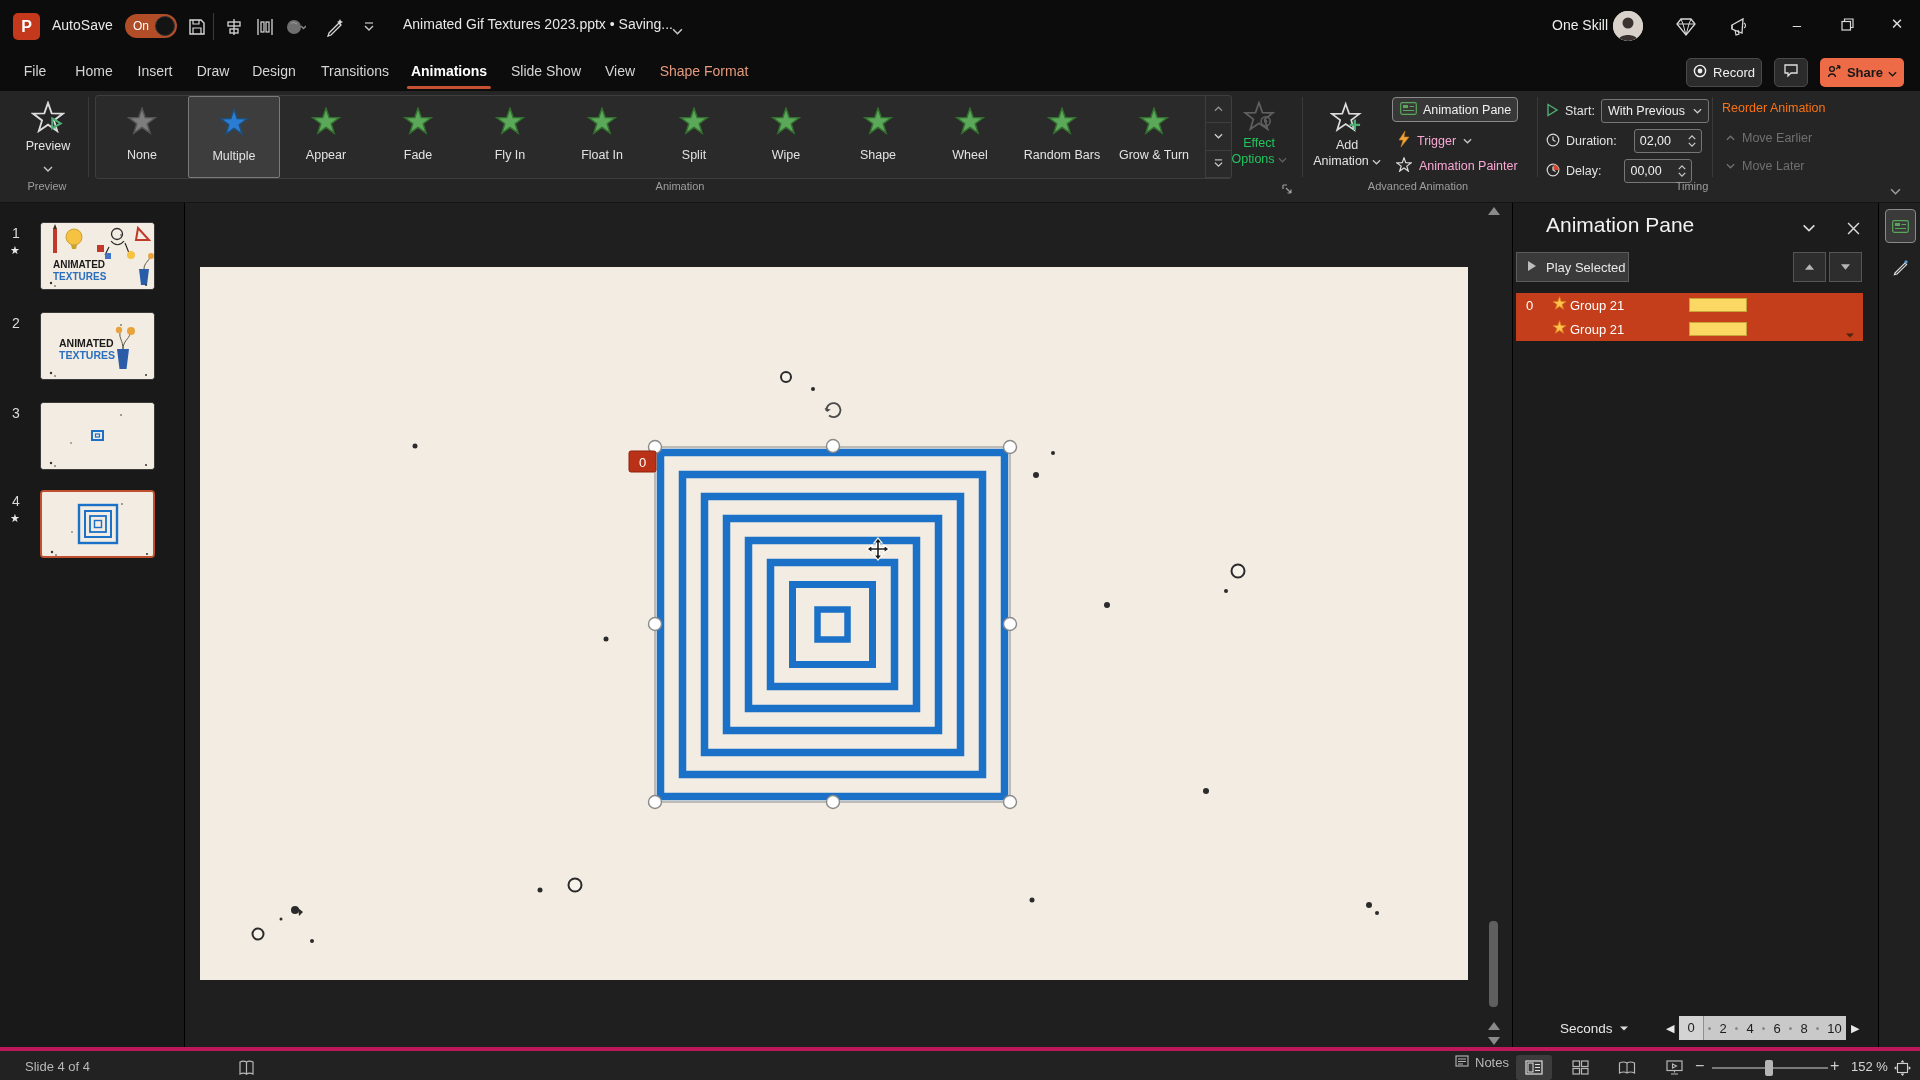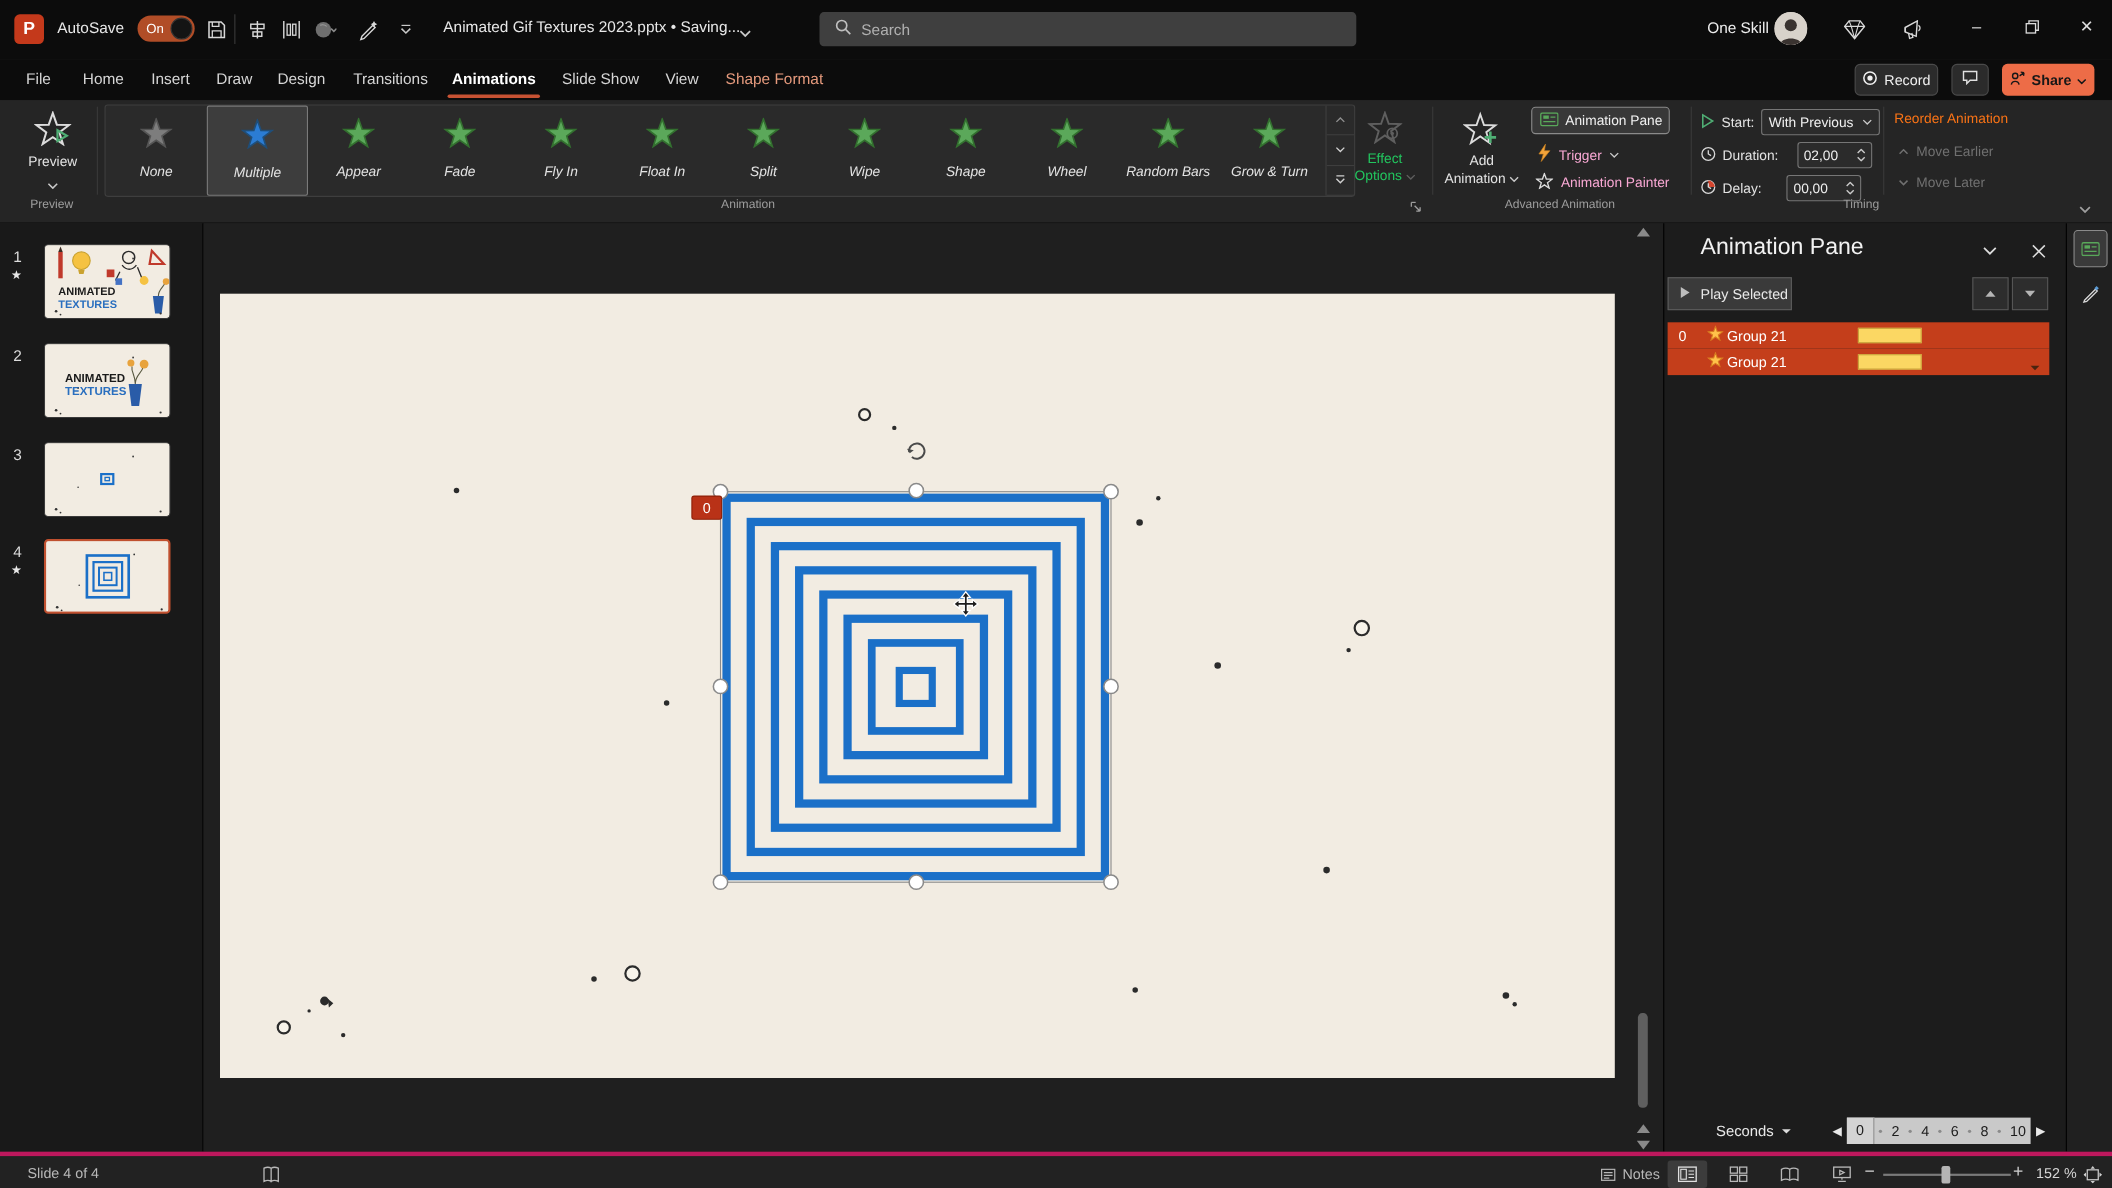--- a/index.html
+++ b/index.html
@@ -49,21 +49,21 @@
                display:flex; align-items:center; justify-content:center; gap:5px; font-size:13px;
                color:#171717; font-weight:bold; }
 
   
   #ribbon { left:0; top:91px; width:1920px; height:112px; background:#252525; border-bottom:1px solid #141414; }
   .vsep { position:absolute; top:6px; width:1px; height:80px; background:#3a3a3a; }
   #preview-btn { left:12px; top:4px; width:72px; height:84px; display:flex; flex-direction:column;
                  align-items:center; gap:2px; padding-top:6px; }
   #preview-btn .lbl { font-size:12.5px; color:#e3e3e3; }
   #gallery { left:95px; top:4px; width:1137px; height:84px; background:#2a2a2a; border:1px solid #3e3e3e;
-             border-radius:3px; display:flex;font-style:italic; }
+             border-radius:3px; display:flex; }
   .gal-item { width:92px; height:82px; display:flex; flex-direction:column; align-items:center;
               justify-content:flex-start; padding-top:11px; gap:9px; }
   .gal-item .lbl { font-size:12.5px; color:#e3e3e3; white-space:nowrap; }
   .gal-item.selected { background:#3d3d3d; border:1px solid #7a7a7a; border-radius:2px; }
   #gal-scroll { position:absolute; right:0; top:0; width:26px; height:82px; border-left:1px solid #3e3e3e;
                 display:flex; flex-direction:column; }
   #gal-scroll .sbtn { flex:1; display:flex; align-items:center; justify-content:center; border-bottom:1px solid #3e3e3e; }
   .big-btn { position:absolute; top:4px; width:74px; height:84px; display:flex; flex-direction:column;
              align-items:center; padding-top:6px; gap:1px; }
   .big-btn .lbl { font-size:12.5px; line-height:15px; color:#e3e3e3; display:flex; align-items:center; gap:3px;}
@@ -124,21 +124,21 @@
   #tl-ruler .tickrow { flex:1; display:flex; align-items:center; justify-content:space-around; }
   #tl-ruler .tick { width:3px; height:3px; background:#8a8a8a; border-radius:50%; }
   #tl-right { position:absolute; left:338px; font-size:11px; color:#e8e8e8; }
 
   
   #statusbar { left:0; top:1047px; width:1920px; height:33px; background:#222; border-top:4px solid #be185d;
                font-size:13px; color:#b8b8b8; }
   #slide-indicator { left:25px; top:8px; }
   .sb-icon { top:4px; width:36px; height:25px; display:flex; align-items:center; justify-content:center; border-radius:3px; }
   .sb-icon.active { background:#3c3c3c; }
-  #notes-btn { left:1447px; top:4px; height:25px; display:flex; align-items:center; gap:6px; padding:0 8px; border-radius:3px; }
+  #notes-btn { left:1447px; top:4px; height:25px; display:flex; align-items:flex-start; gap:6px; padding:0 8px; border-radius:3px; }
   #zoom-track { left:1712px; top:16px; width:116px; height:2px; background:#7a7a7a; }
   #zoom-handle { left:1765px; top:9px; width:8px; height:16px; background:#b5b5b5; border-radius:2px; }
   .zoom-sign { top:6px; font-size:16px; color:#cfcfcf; }
   #zoom-value { left:1851px; top:8px; color:#d6d6d6; }
 </style>
 </head>
 <body>
 
 <div id="app">
 
@@ -187,29 +187,20 @@
       <svg width="12" height="10" viewBox="0 0 12 10">
           <path d="M2 1h8" stroke="#c9c9c9" stroke-width="1.2"></path>
           <path d="M2 4l4 4 4-4" fill="none" stroke="#c9c9c9" stroke-width="1.4"></path>
         </svg>
     </div>
     <div id="doc-title" class="abs">Animated Gif Textures 2023.pptx • Saving...</div>
     <div id="doc-title-chevron" class="abs">
       <svg width="11" height="7" viewBox="0 0 10 6">
           <path d="M1 1l4 4 4-4" fill="none" stroke="#c9c9c9" stroke-width="1.4"></path>
         </svg>
-    </div>
-    <div id="search-box" class="abs">
-      <span>
-        <svg width="15" height="15" viewBox="0 0 15 15">
-            <circle cx="6.2" cy="6.2" r="4.6" fill="none" stroke="#c0c0c0" stroke-width="1.5"></circle>
-            <path d="M9.7 9.7L14 14" stroke="#c0c0c0" stroke-width="1.5"></path>
-          </svg>
-      </span>
-      <input id="search-input" placeholder="Search" style="">
     </div>
     <div id="user-name" class="abs">One Skill</div>
     <div id="avatar" class="abs">
       <svg width="30" height="30" viewBox="0 0 30 30">
           <rect width="30" height="30" fill="#d8d2ca"></rect>
           <circle cx="15" cy="12" r="5.5" fill="#3a3330"></circle>
           <path d="M5 30c1-8 19-8 20 0z" fill="#3a3330"></path>
         </svg>
     </div>
     <div class="abs tb-right-icon" style="left:1671px">

